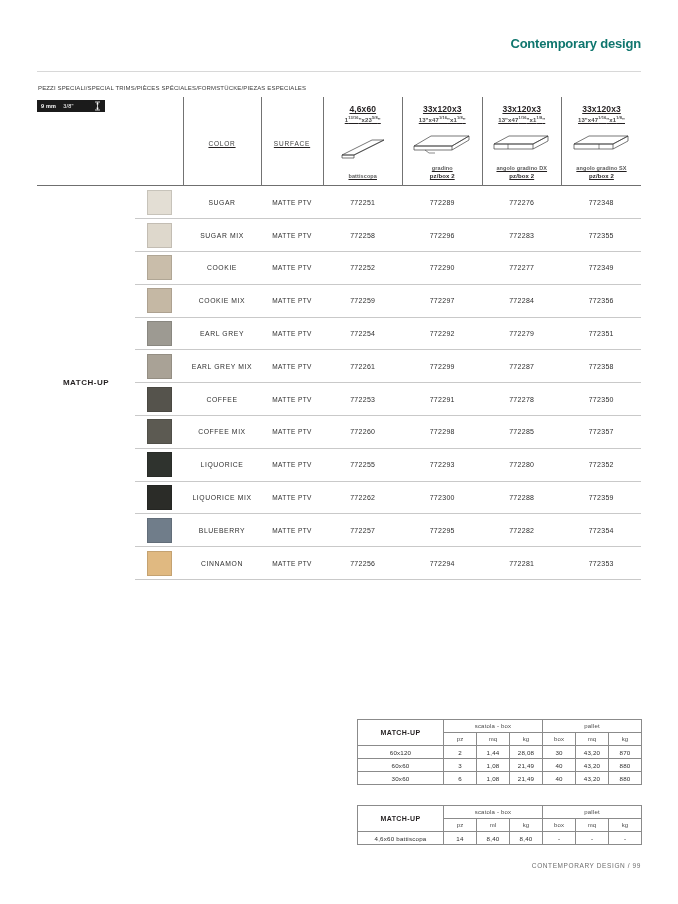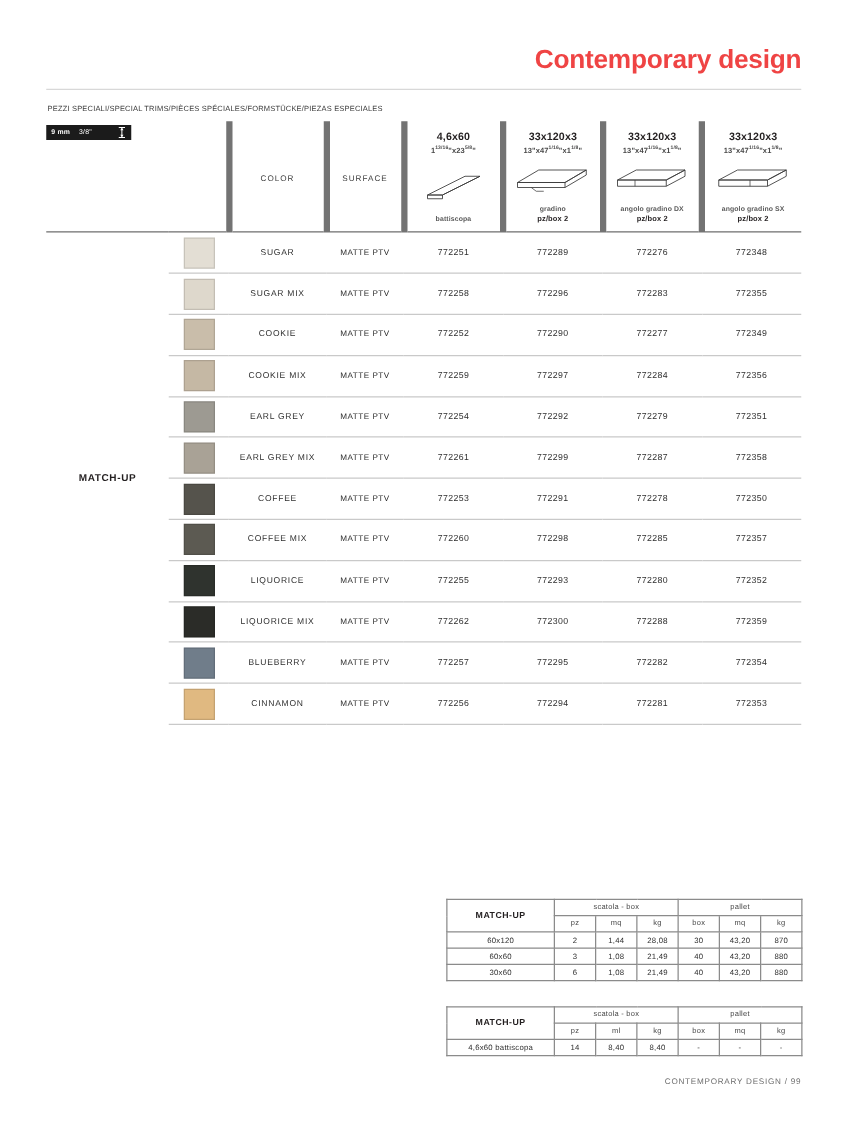--- a/index.html
+++ b/index.html
@@ -15,24 +15,24 @@
     overflow: hidden;
   }
 
   
   .page-title-wrap {
     position: absolute;
     top: 36px; right: 37px;
     text-align: right;
   }
   .page-title {
-    font-size: 21px;
+    font-size: 13px;
     font-weight: bold;
     letter-spacing: -0.2px;
-    color: #ef4444;
+    color: #0f766e;
   }
   .title-rule {
     position: absolute;
     left: 37px; right: 37px;
     top: 71px;
     height: 1px;
     background: #d8d8d8;
   }
 
   
@@ -82,21 +82,22 @@
 
   .main-table th, .main-table td {
     padding: 0; margin: 0;
     vertical-align: middle;
     text-align: center;
   }
 
   
   thead th { height: 88px; position: relative; }
   .hdr-div {
-    border-left: 5px solid #737373;
+    border-left: 1px solid #737373;
+    text-decoration: underline;
   }
   .hdr-label {
     font-size: 6.5px;
     letter-spacing: 0.8px;
     color: #3d3d3d;
     font-weight: normal;
   }
   .size-block {
     display: flex;
     flex-direction: column;

